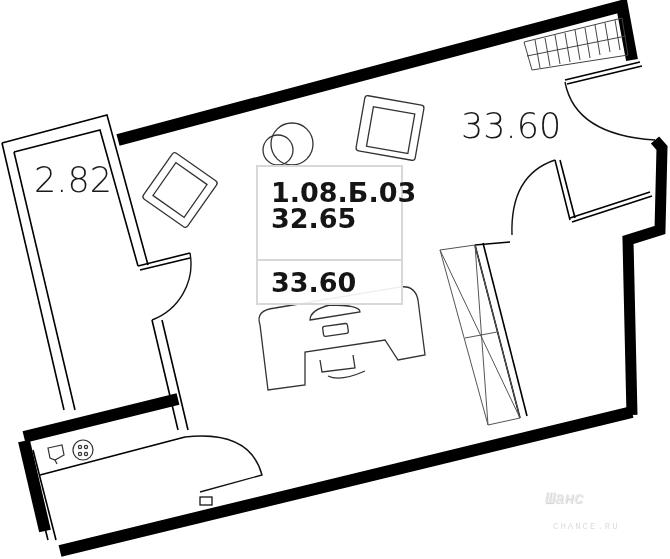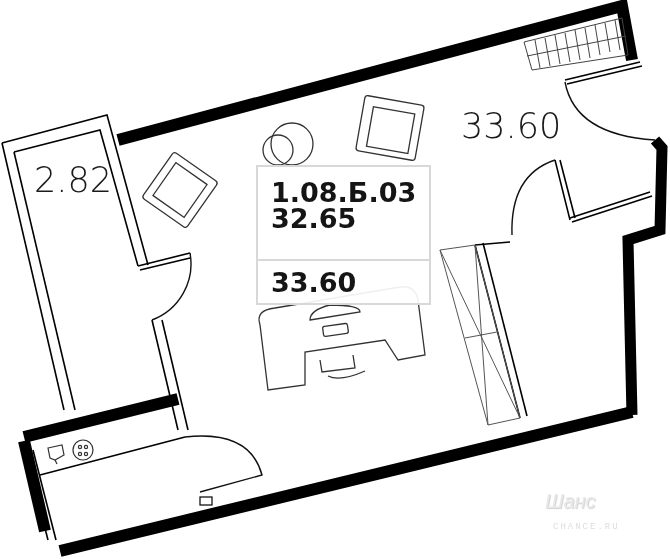--- a/index.html
+++ b/index.html
@@ -1,27 +1,27 @@
 <!DOCTYPE html>
 <html><head>
   <meta charset="utf-8">
   <style>
     html, body { margin: 0; padding: 0; background: #ffffff; }
     body { width: 670px; height: 559px; overflow: hidden; position: relative; font-family: "DejaVu Sans", sans-serif; }
     #plan { position: absolute; left: 0; top: 0; width: 670px; height: 559px; }
     .room-label { position: absolute; font-family: "DejaVu Sans", sans-serif; font-weight: 300; color: #1a1a1a; letter-spacing: 0px; }
     #lbl-bath { left: 34px; top: 160px; font-size: 35px; }
     #lbl-main { left: 461px; top: 106px; font-size: 35px; }
-    .info-box { position: absolute; left: 256px; top: 165px; width: 175px; height: 140px; background: rgba(255,255,255,0.92); border: 2px solid #d8d8d8; box-sizing: border-box; }
+    .info-box { position: absolute; left: 256px; top: 165px; width: 147px; height: 140px; background: rgba(255,255,255,0.92); border: 2px solid #d8d8d8; box-sizing: border-box; }
     .info-top { position: absolute; left: 0; top: 0; right: 0; height: 92px; border-bottom: 2px solid #d8d8d8; }
     .info-line { position: absolute; left: 13px; font-weight: bold; font-size: 27px; color: #151515; white-space: nowrap; font-family: "DejaVu Sans", sans-serif; }
     #info-id { top: 10px; }
     #info-living { top: 36px; }
     #info-total { top: 100px; }
-    .watermark { position: absolute; left: 545px; top: 490px; color: #e8e8e8; font-family: Liberation Sans, sans-serif; font-style: italic; font-size: 20px; text-shadow: 1px 1px 1px #d0d0d0; }
+    .watermark { position: absolute; left: 545px; top: 490px; color: #e8e8e8; font-family: Liberation Mono, monospace; font-style: italic; font-size: 16px; text-shadow: 1px 1px 1px #d0d0d0; }
     .watermark-sub { position: absolute; left: 553px; top: 522px; color: #dddddd; font-size: 9px; letter-spacing: 2px; font-family: Liberation Mono, monospace; }
   </style>
 </head>
 <body>
 
 <svg id="plan" viewBox="0 0 670 559" xmlns="http://www.w3.org/2000/svg">
 
   <g fill="none" stroke="#000" stroke-linejoin="miter">
 
     <path d="M118 140 L622 6 L632 60" stroke-width="12"></path>

